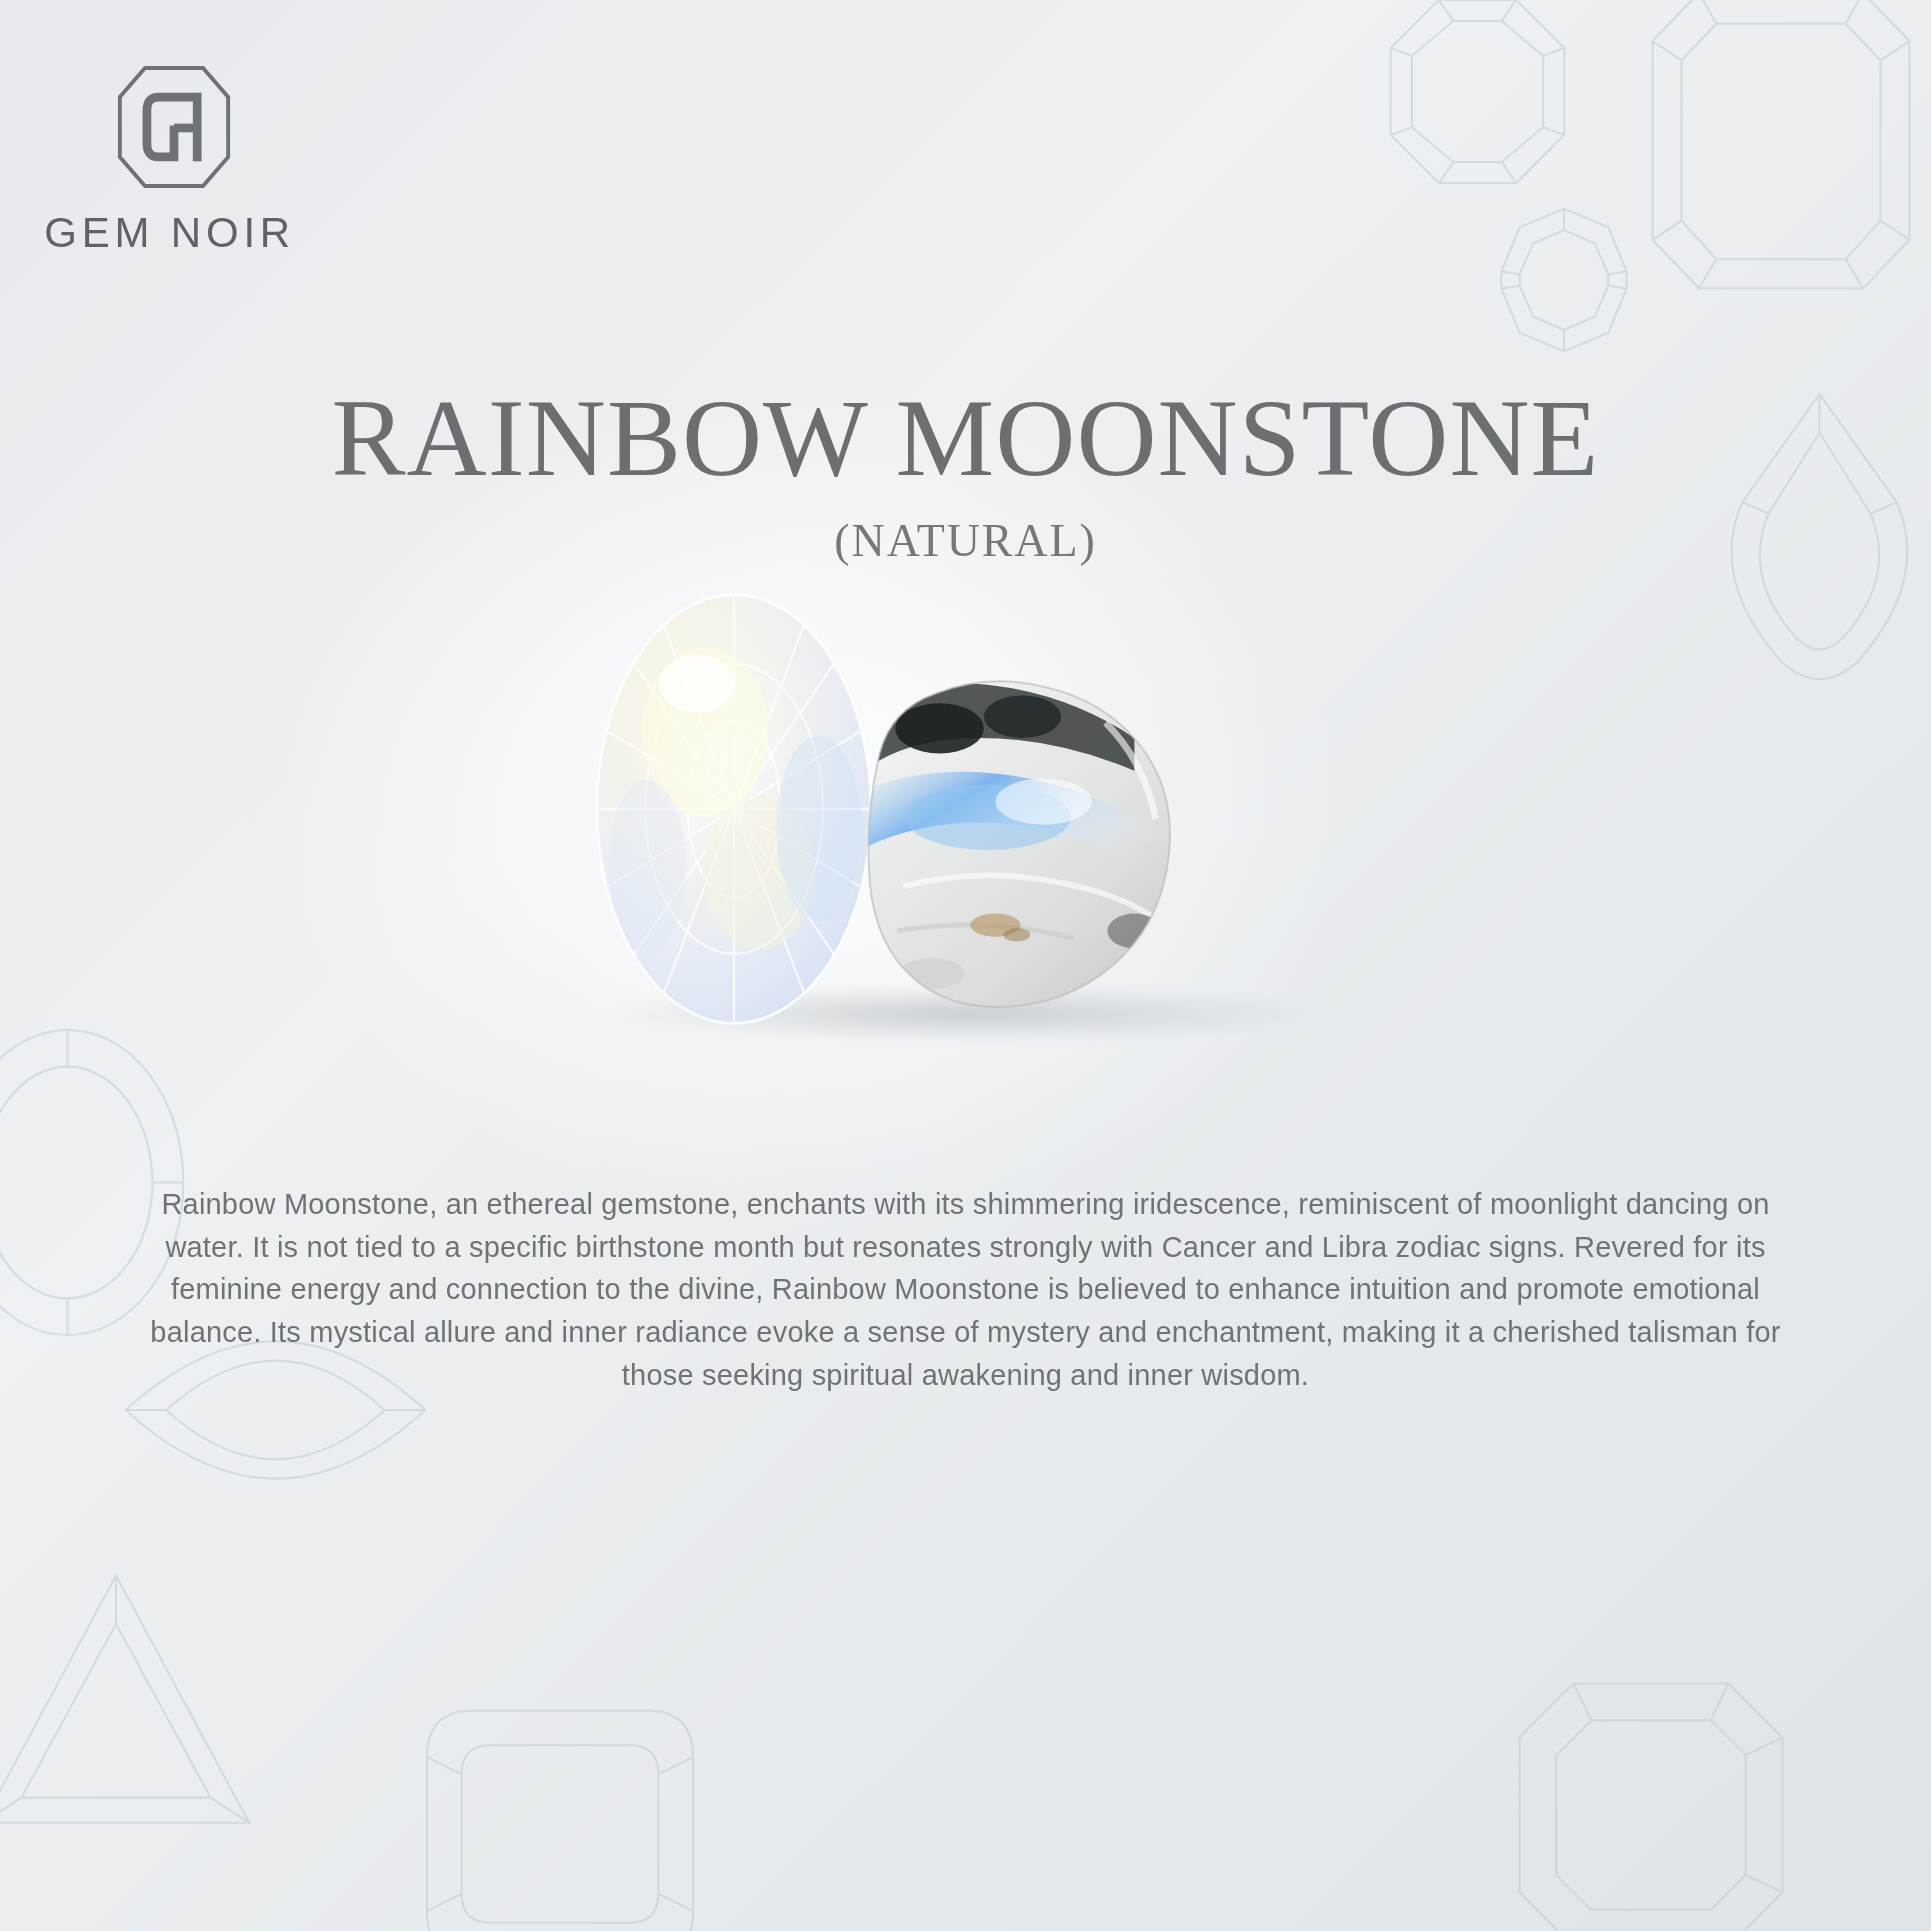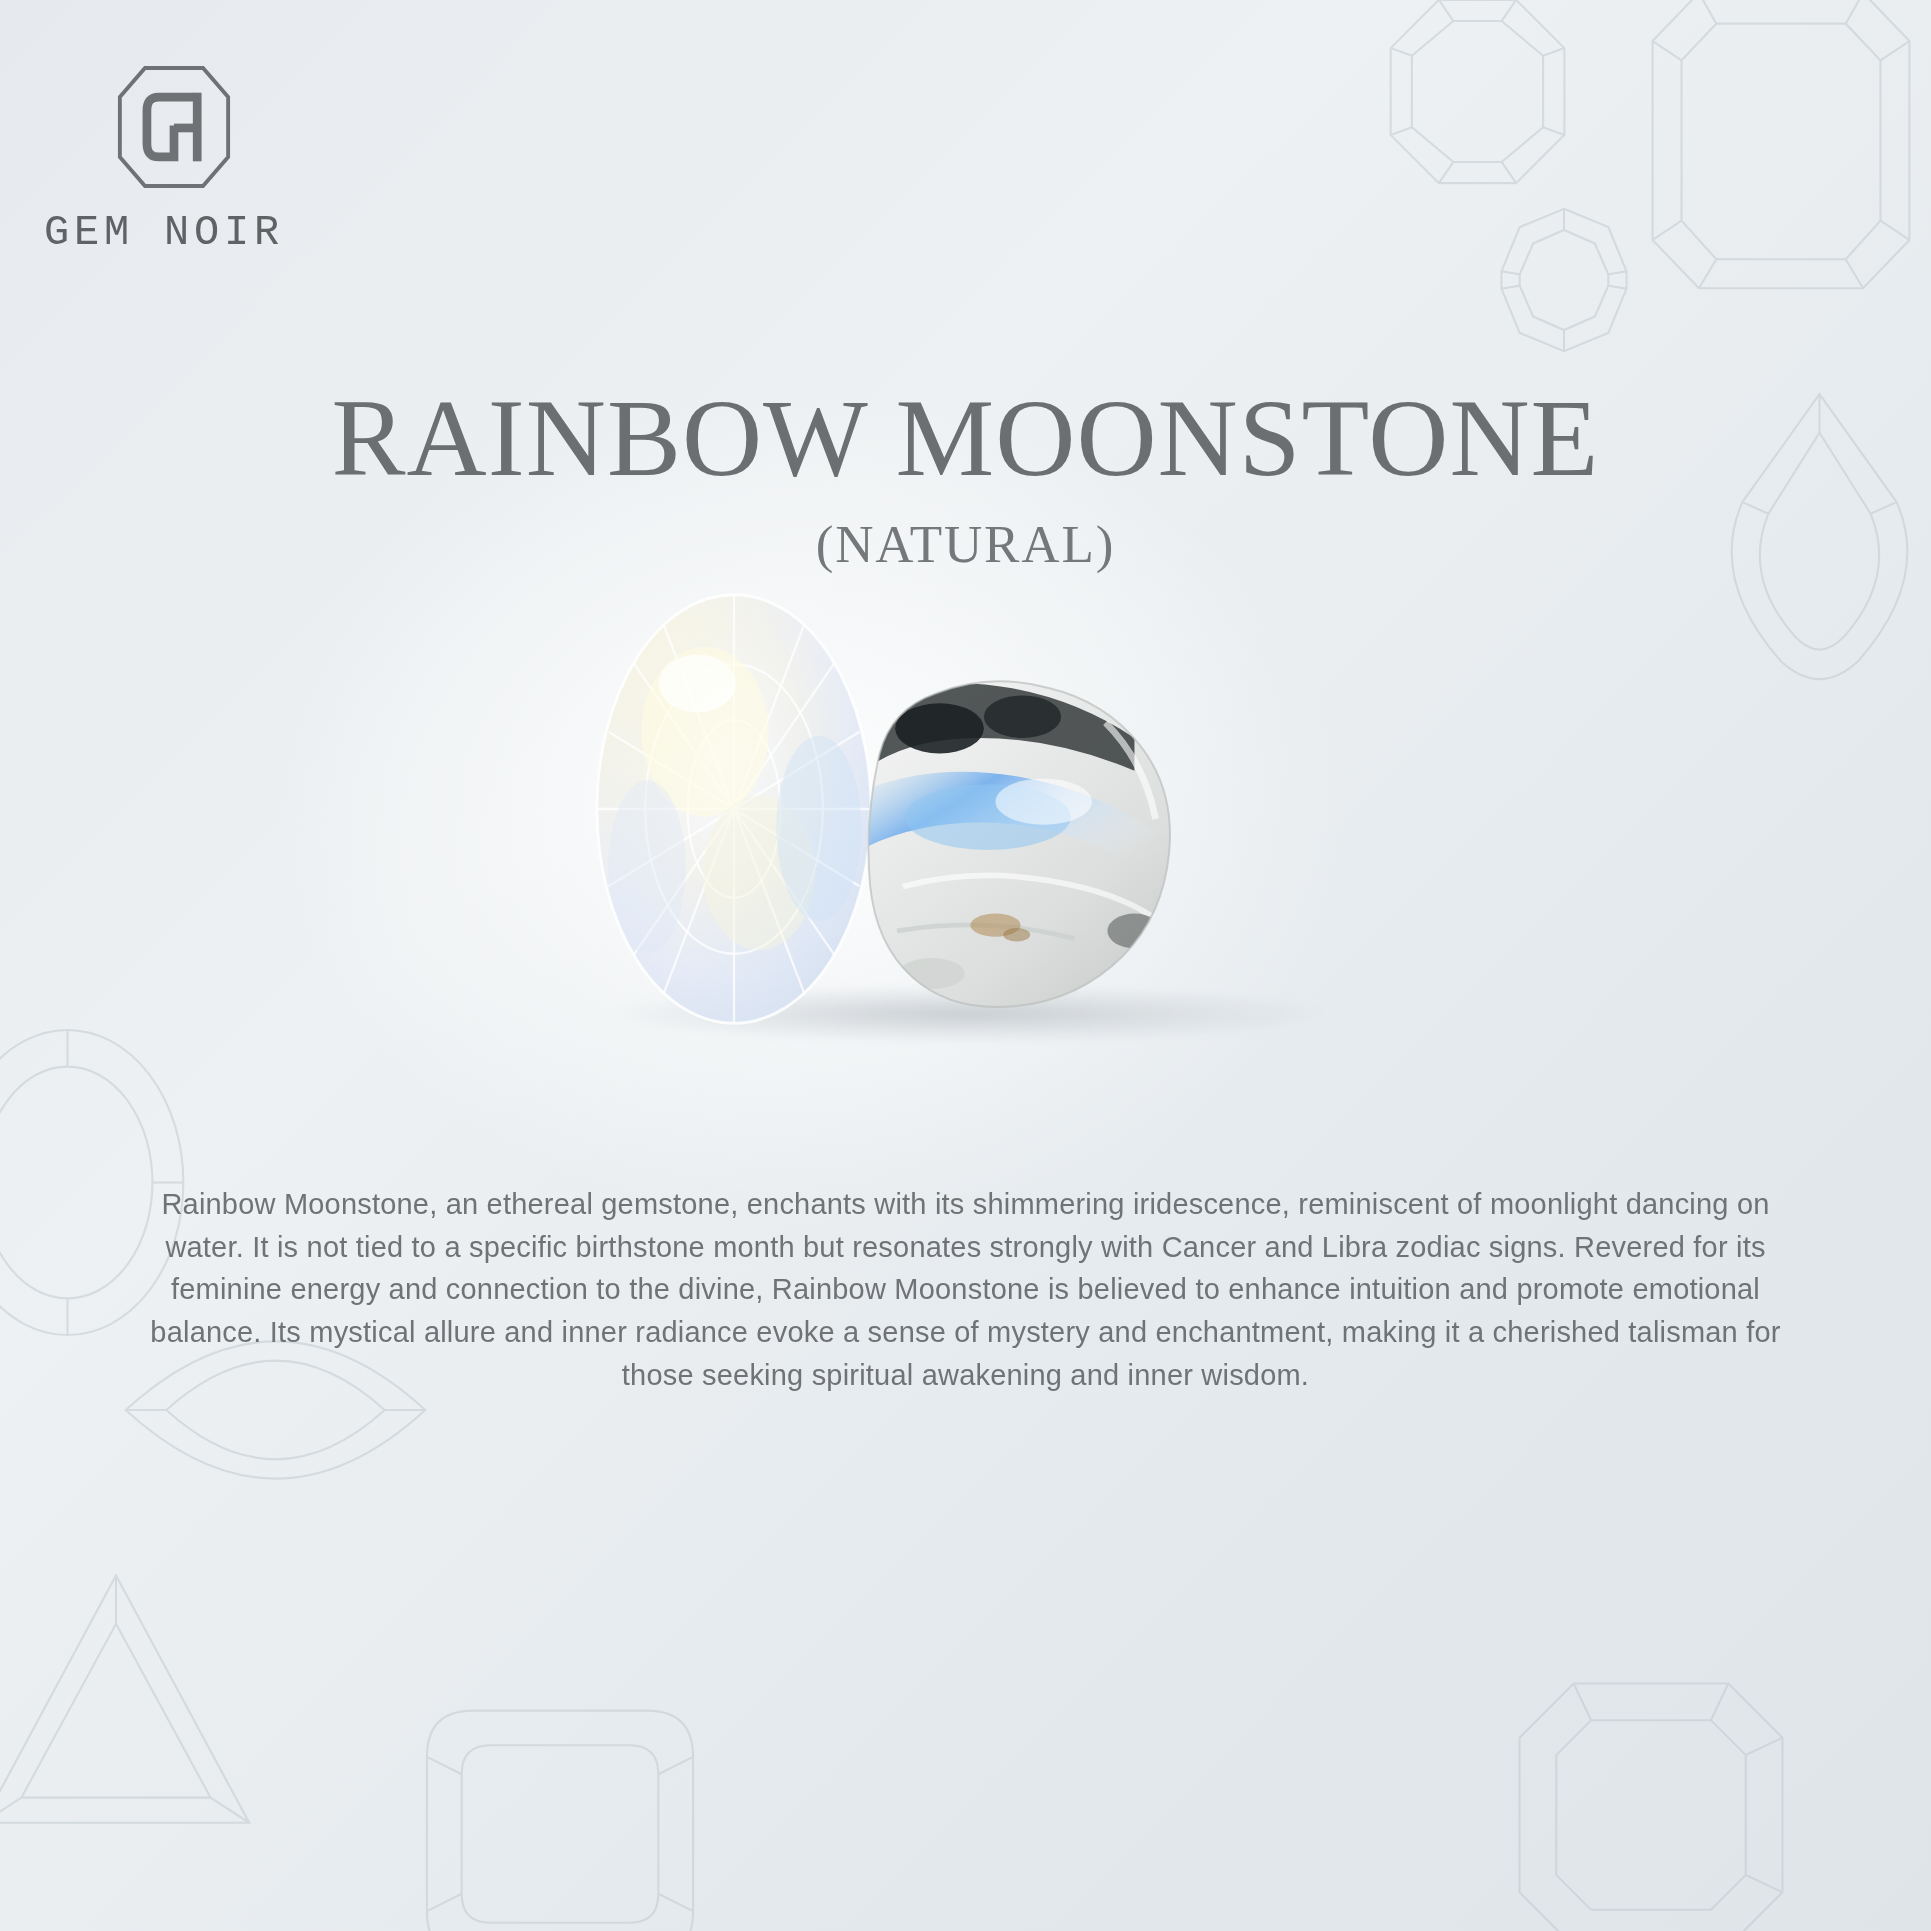--- a/index.html
+++ b/index.html
@@ -48,25 +48,25 @@
     position: absolute;
     top: 64px;
     left: 44px;
     width: 290px;
   }
   .brand-mark {
     margin-left: 72px;
   }
   .brand-name {
     margin-top: 15.4px;
-    font-family: Liberation Mono, monospace;
+    font-family: Liberation Sans, sans-serif;
     font-size: 42px;
     letter-spacing: 4.8px;
     color: #5f6366;
-    text-align: left;
+    text-align: right;
     width: 251px;
   }
 
   
   .title-block {
     position: absolute;
     top: 381px;
     left: 0;
     width: 1931px;
     text-align: center;
@@ -75,21 +75,21 @@
     font-family: "Liberation Serif", serif;
     font-size: 111px;
     line-height: 1.02;
     letter-spacing: 1px;
     color: #6b6f72;
     font-weight: normal;
     margin: 0;
   }
   .subtitle {
     font-family: "Liberation Serif", serif;
-    font-size: 53px;
+    font-size: 46px;
     letter-spacing: 1.9px;
     color: #74787b;
     margin-top: 19.3px;
   }
 
   
   .gems {
     position: absolute;
     top: 579px;
     left: 579px;

